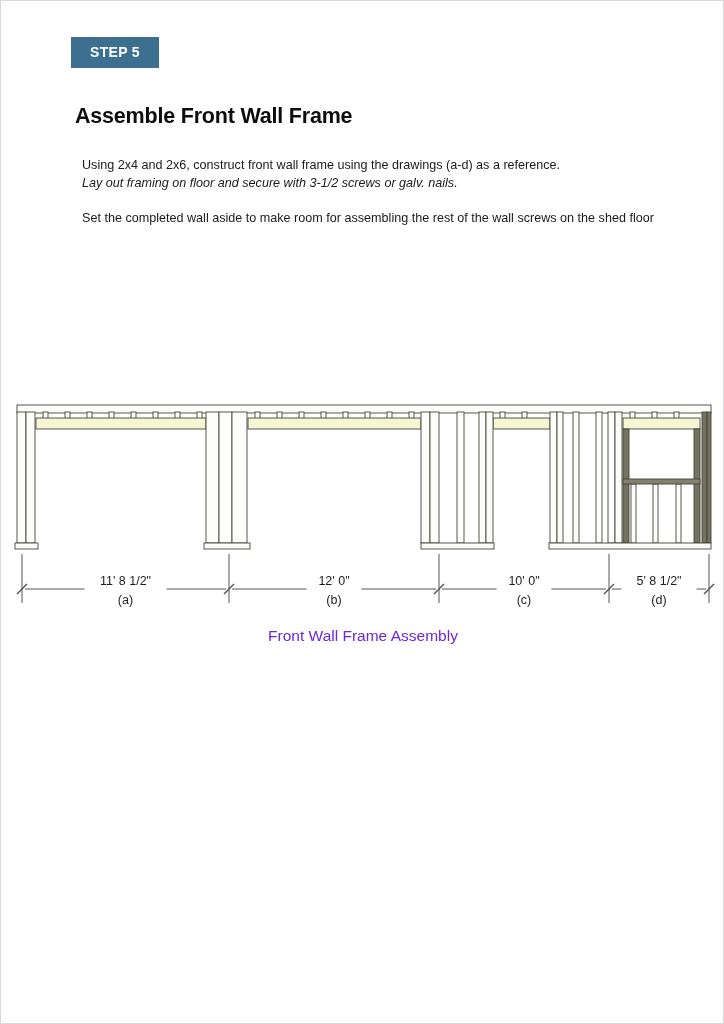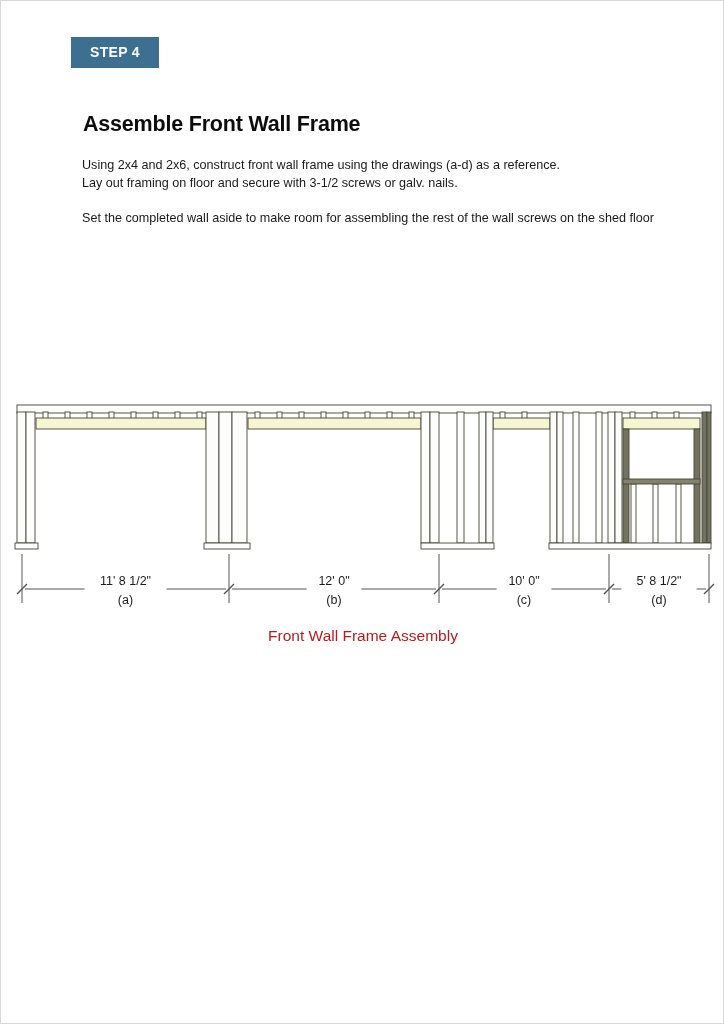--- a/index.html
+++ b/index.html
@@ -13,42 +13,42 @@
     overflow:hidden;
   }
   .badge {
     position:absolute; left:70px; top:36px;
     width:88px; height:31px;
     color:#ffffff;
     font-size:14px; font-weight:bold; letter-spacing:0.3px;
     text-align:center; line-height:31px;
   }
   .title {
-    position:absolute; left:70px; top:99px; margin:12px;
+    position:absolute; left:70px; top:99px; margin:4px;
     font-size:21.5px; font-weight:bold; color:#0d0d0d;
     letter-spacing:-0.2px;
   }
   .body-line {
     position:absolute; left:72px; margin:9px;
     font-size:12.6px; color:#1a1a1a; white-space:nowrap;
   }
   .l1 { top:148px; }
-  .l2 { top:166px; }
+  .l2 { top:166px;font-style:italic; }
   .l3 { top:201px; }
   .caption {
     position:absolute; left:0; top:626px; width:724px;
-    text-align:center; font-size:15.5px; color:#b91c1c;
+    text-align:center; font-size:15.5px; color:#6d28d9;
   }
   #frame-svg { position:absolute; left:0; top:0; width:724px; height:1024px; }
 </style>
 </head>
 <body>
 
 <div class="page">
-  <div class="badge" style="background: rgb(61, 111, 144);">STEP 4</div>
+  <div class="badge" style="background: rgb(61, 111, 144);">STEP 5</div>
   <h1 class="title">Assemble Front Wall Frame</h1>
   <p class="body-line l1">Using 2x4 and 2x6, construct front wall frame using the drawings (a-d) as a reference.</p>
   <p class="body-line l2">Lay out framing on floor and secure with 3-1/2 screws or galv. nails.</p>
   <p class="body-line l3">Set the completed wall aside to make room for assembling the rest of the wall screws on the shed floor</p>
   <svg id="frame-svg" viewBox="0 0 724 1024">
       <rect x="16" y="404" width="694" height="8" fill="#fdfdfc" stroke="#45453a" stroke-width="0.9"></rect>
       <rect x="42" y="411" width="5" height="7" fill="#fdfdfc" stroke="#45453a" stroke-width="0.9"></rect>
       <rect x="64" y="411" width="5" height="7" fill="#fdfdfc" stroke="#45453a" stroke-width="0.9"></rect>
       <rect x="86" y="411" width="5" height="7" fill="#fdfdfc" stroke="#45453a" stroke-width="0.9"></rect>
       <rect x="108" y="411" width="5" height="7" fill="#fdfdfc" stroke="#45453a" stroke-width="0.9"></rect>

